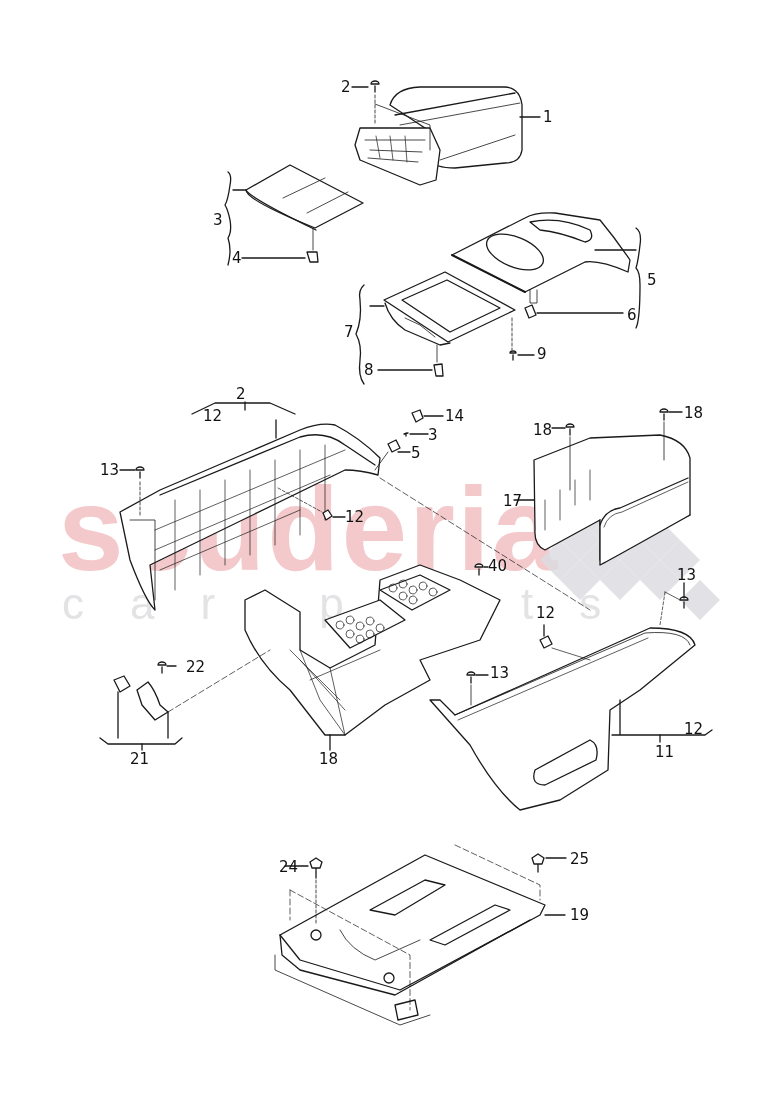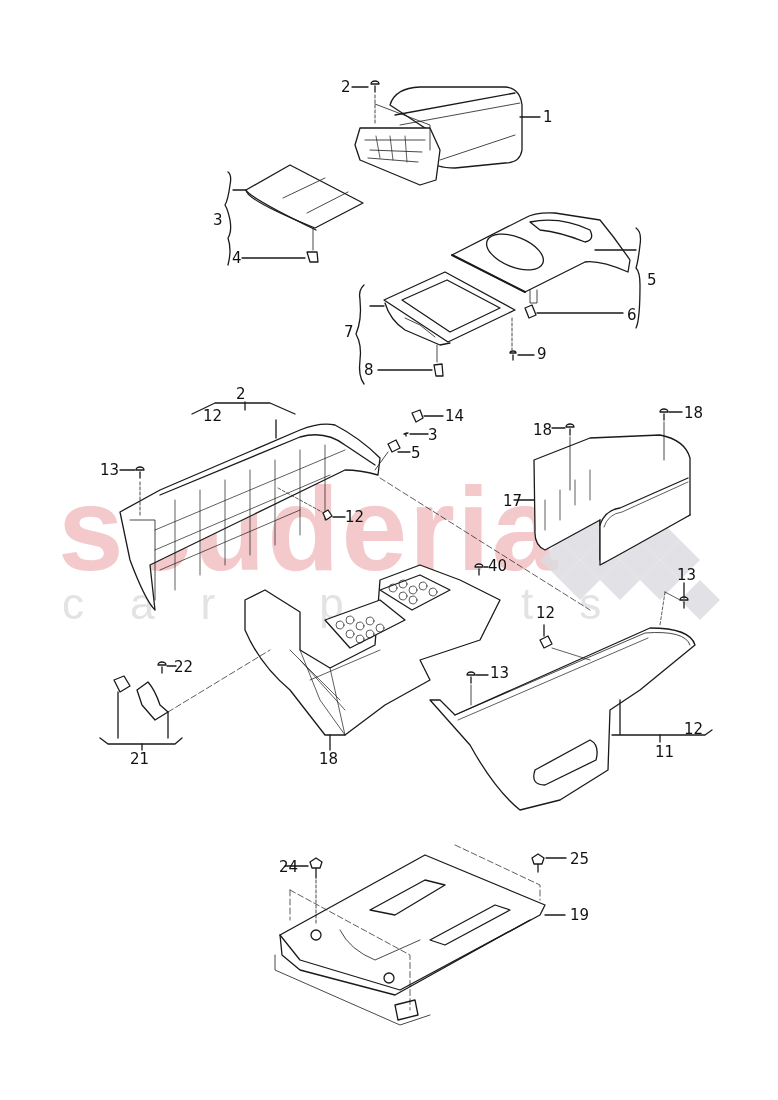--- a/index.html
+++ b/index.html
@@ -238,21 +238,21 @@
   <span class="label" style="left:445px;top:409px">14</span>
   <span class="label" style="left:428px;top:428px">3</span>
   <span class="label" style="left:411px;top:446px">5</span>
   <span class="label" style="left:345px;top:510px">12</span>
   <span class="label" style="left:503px;top:494px">17</span>
   <span class="label" style="left:533px;top:423px">18</span>
   <span class="label" style="left:684px;top:406px">18</span>
   <span class="label" style="left:488px;top:559px">40</span>
   <span class="label" style="left:677px;top:568px">13</span>
   <span class="label" style="left:536px;top:606px">12</span>
-  <span class="label" style="left:174px;top:660px">22</span>
+  <span class="label" style="left:186px;top:660px">22</span>
   <span class="label" style="left:490px;top:666px">13</span>
   <span class="label" style="left:684px;top:722px">12</span>
   <span class="label" style="left:655px;top:745px">11</span>
   <span class="label" style="left:130px;top:752px">21</span>
   <span class="label" style="left:319px;top:752px">18</span>
   <span class="label" style="left:279px;top:860px">24</span>
   <span class="label" style="left:570px;top:852px">25</span>
   <span class="label" style="left:570px;top:908px">19</span>
 </div>
 

